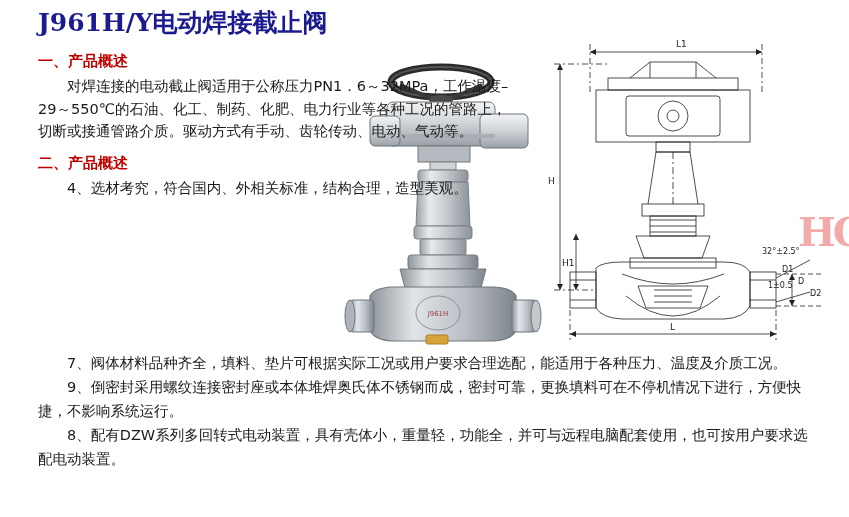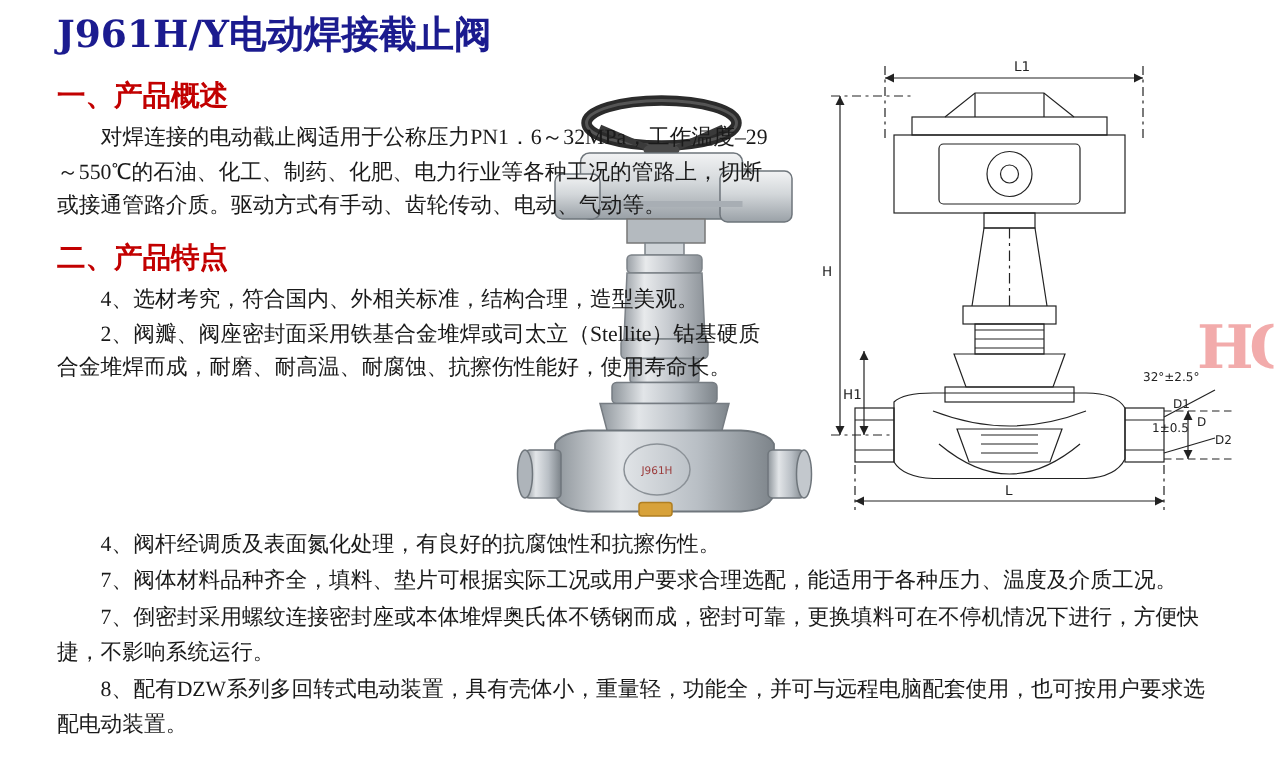--- a/index.html
+++ b/index.html
@@ -17,25 +17,25 @@
     font-family:"DejaVu Serif","Liberation Serif",serif;
     font-weight:bold;font-size:25px;color:#1b1b8f;
     letter-spacing:0px;white-space:nowrap;
   }
 
   .textcol{
     position:absolute;left:38px;top:48px;width:480px;
     font-size:14.5px;color:#1a1a1a;line-height:1.55;
   }
   .sec-head{
-    color:#c20000;font-weight:bold;font-size:19px;
+    color:#c20000;font-weight:bold;font-size:15px;
     margin:2px 0 2px 0;
   }
   .sec-head.second{margin-top:9px;}
-  .para{margin:0;text-indent:2em;font-family:Liberation Serif, serif;}
+  .para{margin:0;text-indent:2em;}
 
   .lower{
     position:absolute;left:38px;top:352px;width:775px;
     font-size:14.5px;color:#1a1a1a;line-height:1.62;
   }
   .lower .para{text-indent:2em;margin:0 0 1px 0;}
 
   
   .drawing{
     position:absolute;left:330px;top:30px;width:510px;height:330px;
@@ -210,25 +210,23 @@
     <div class="watermark">
       <span class="wm-hq">HQ</span>
 
     </div>
   </div>
 
   <div class="textcol">
     <div class="sec-head">一、产品概述</div>
     <p class="para">对焊连接的电动截止阀适用于公称压力PN1．6～32MPa，工作温度–29～550℃的石油、化工、制药、化肥、电力行业等各种工况的管路上，切断或接通管路介质。驱动方式有手动、齿轮传动、电动、气动等。</p>
 
-    <div class="sec-head second">二、产品特点</div>
+    <div class="sec-head second">二、产品概述</div>
     <p class="para">4、选材考究，符合国内、外相关标准，结构合理，造型美观。</p>
-    <p class="para">2、阀瓣、阀座密封面采用铁基合金堆焊或司太立（Stellite）钴基硬质合金堆焊而成，耐磨、耐高温、耐腐蚀、抗擦伤性能好，使用寿命长。</p>
   </div>
 
   <div class="lower">
-    <p class="para">4、阀杆经调质及表面氮化处理，有良好的抗腐蚀性和抗擦伤性。</p>
     <p class="para">7、阀体材料品种齐全，填料、垫片可根据实际工况或用户要求合理选配，能适用于各种压力、温度及介质工况。</p>
-    <p class="para">7、倒密封采用螺纹连接密封座或本体堆焊奥氏体不锈钢而成，密封可靠，更换填料可在不停机情况下进行，方便快捷，不影响系统运行。</p>
+    <p class="para">9、倒密封采用螺纹连接密封座或本体堆焊奥氏体不锈钢而成，密封可靠，更换填料可在不停机情况下进行，方便快捷，不影响系统运行。</p>
     <p class="para">8、配有DZW系列多回转式电动装置，具有壳体小，重量轻，功能全，并可与远程电脑配套使用，也可按用户要求选配电动装置。</p>
   </div>
 
 </div>
 
 </body></html>

